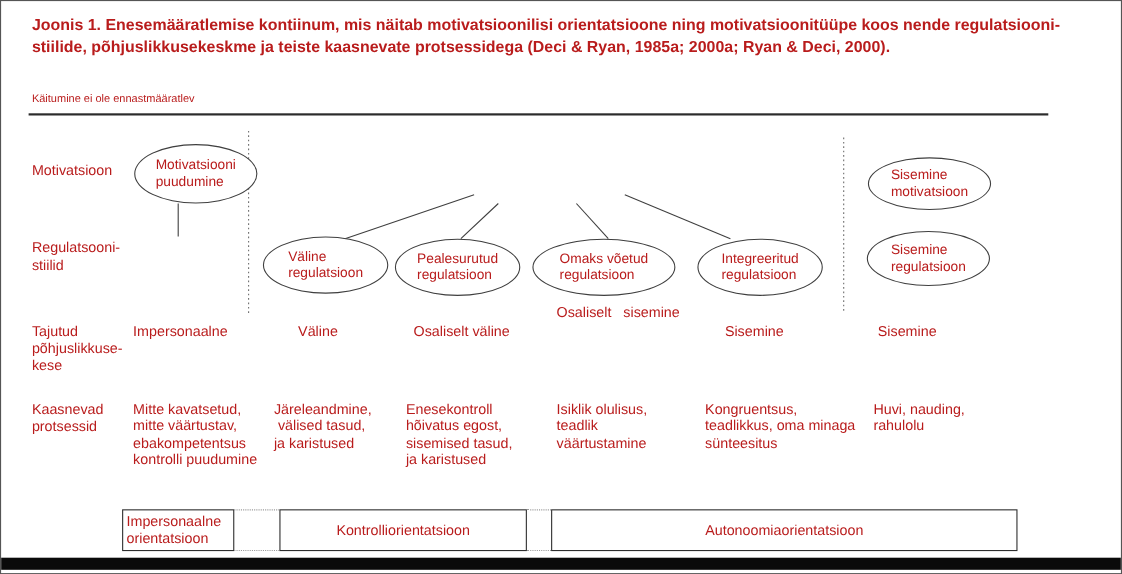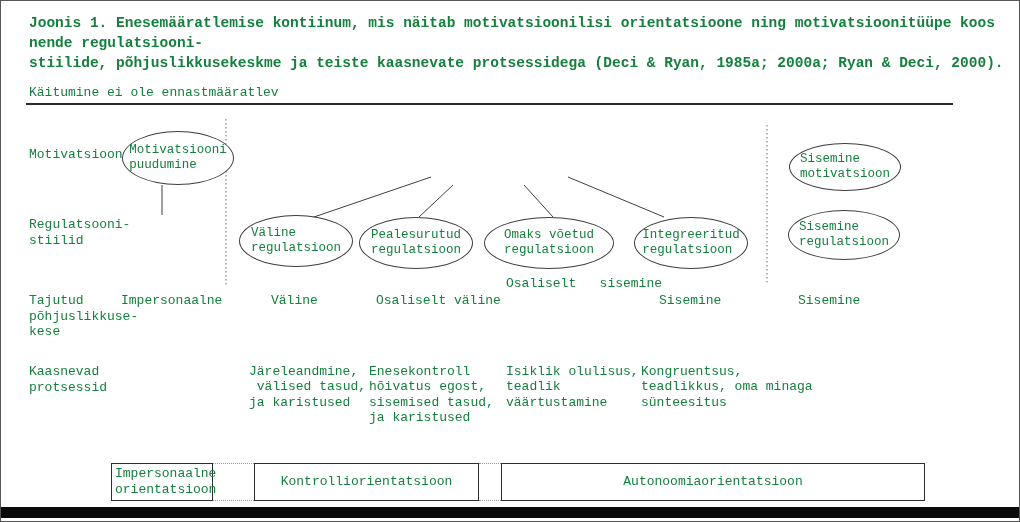--- a/index.html
+++ b/index.html
@@ -1,24 +1,24 @@
 <!DOCTYPE html>
 <html><head>
 <meta charset="utf-8">
 <style>
   html,body { margin:0; padding:0; background:#e8e8e8; }
   .figure {
     position:relative; width:1018px; height:520px; background:#ffffff;
     border:1px solid #555; overflow:hidden;
-    font-family:Liberation Mono, monospace; color:#15803d;
+    font-family:Liberation Sans, sans-serif; color:#b91c1c;
   }
   .pre { white-space:pre-wrap; }
   .abs { position:absolute; }
   .caption { font-weight:bold; font-size:14.5px; line-height:1.38; }
-  .hdr { font-size:13px; }
+  .hdr { font-size:10px; }
   .rule { height:2px; background:#2b2b2b; }
   .rowlab { font-size:13px; line-height:1.2; }
   .cell { font-size:13px; line-height:1.18; }
   .ellipse {
     position:absolute; border:1px solid #3f3f3f; border-radius:50%;
     display:flex; align-items:center; justify-content:center;
     background:#fff; box-sizing:border-box;
   }
   .ellipse span { font-size:12.5px; line-height:1.18; text-align:left; }
   .ellipse.center span { text-align:center; }
@@ -94,33 +94,39 @@
 regulatsioon</span>
   </div>
 
   <div class="abs cell pre" style="left:120px; top:292px;">Impersonaalne</div>
   <div class="abs cell pre" style="left:270px; top:292px;">Väline</div>
   <div class="abs cell pre" style="left:375px; top:292px;">Osaliselt väline</div>
   <div class="abs cell pre" style="left:505px; top:275px;">Osaliselt   sisemine</div>
   <div class="abs cell pre" style="left:658px; top:292px;">Sisemine</div>
   <div class="abs cell pre" style="left:797px; top:292px;">Sisemine</div>
 
+  <div class="abs cell pre" style="left:120px; top:363px;">Mitte kavatsetud,
+mitte väärtustav,
+ebakompetentsus
+kontrolli puudumine</div>
   <div class="abs cell pre" style="left:248px; top:363px;">Järeleandmine,
  välised tasud,
 ja karistused</div>
   <div class="abs cell pre" style="left:368px; top:363px;">Enesekontroll
 hõivatus egost,
 sisemised tasud,
 ja karistused</div>
   <div class="abs cell pre" style="left:505px; top:363px;">Isiklik olulisus,
 teadlik
 väärtustamine</div>
   <div class="abs cell pre" style="left:640px; top:363px;">Kongruentsus,
 teadlikkus, oma minaga
 sünteesitus</div>
+  <div class="abs cell pre" style="left:793px; top:363px;">Huvi, nauding,
+rahulolu</div>
 
   <div class="obox" style="left:110px; top:462px; width:102px; height:38px; padding:1px 3px;">
     <span class="pre">Impersonaalne
 orientatsioon</span>
   </div>
   <div class="gap" style="left:212px; top:462px; width:41px; height:38px;"></div>
   <div class="obox centered" style="left:253px; top:462px; width:225px; height:38px;">
     <span class="pre">Kontrolliorientatsioon</span>
   </div>
   <div class="gap" style="left:478px; top:462px; width:22px; height:38px;"></div>

